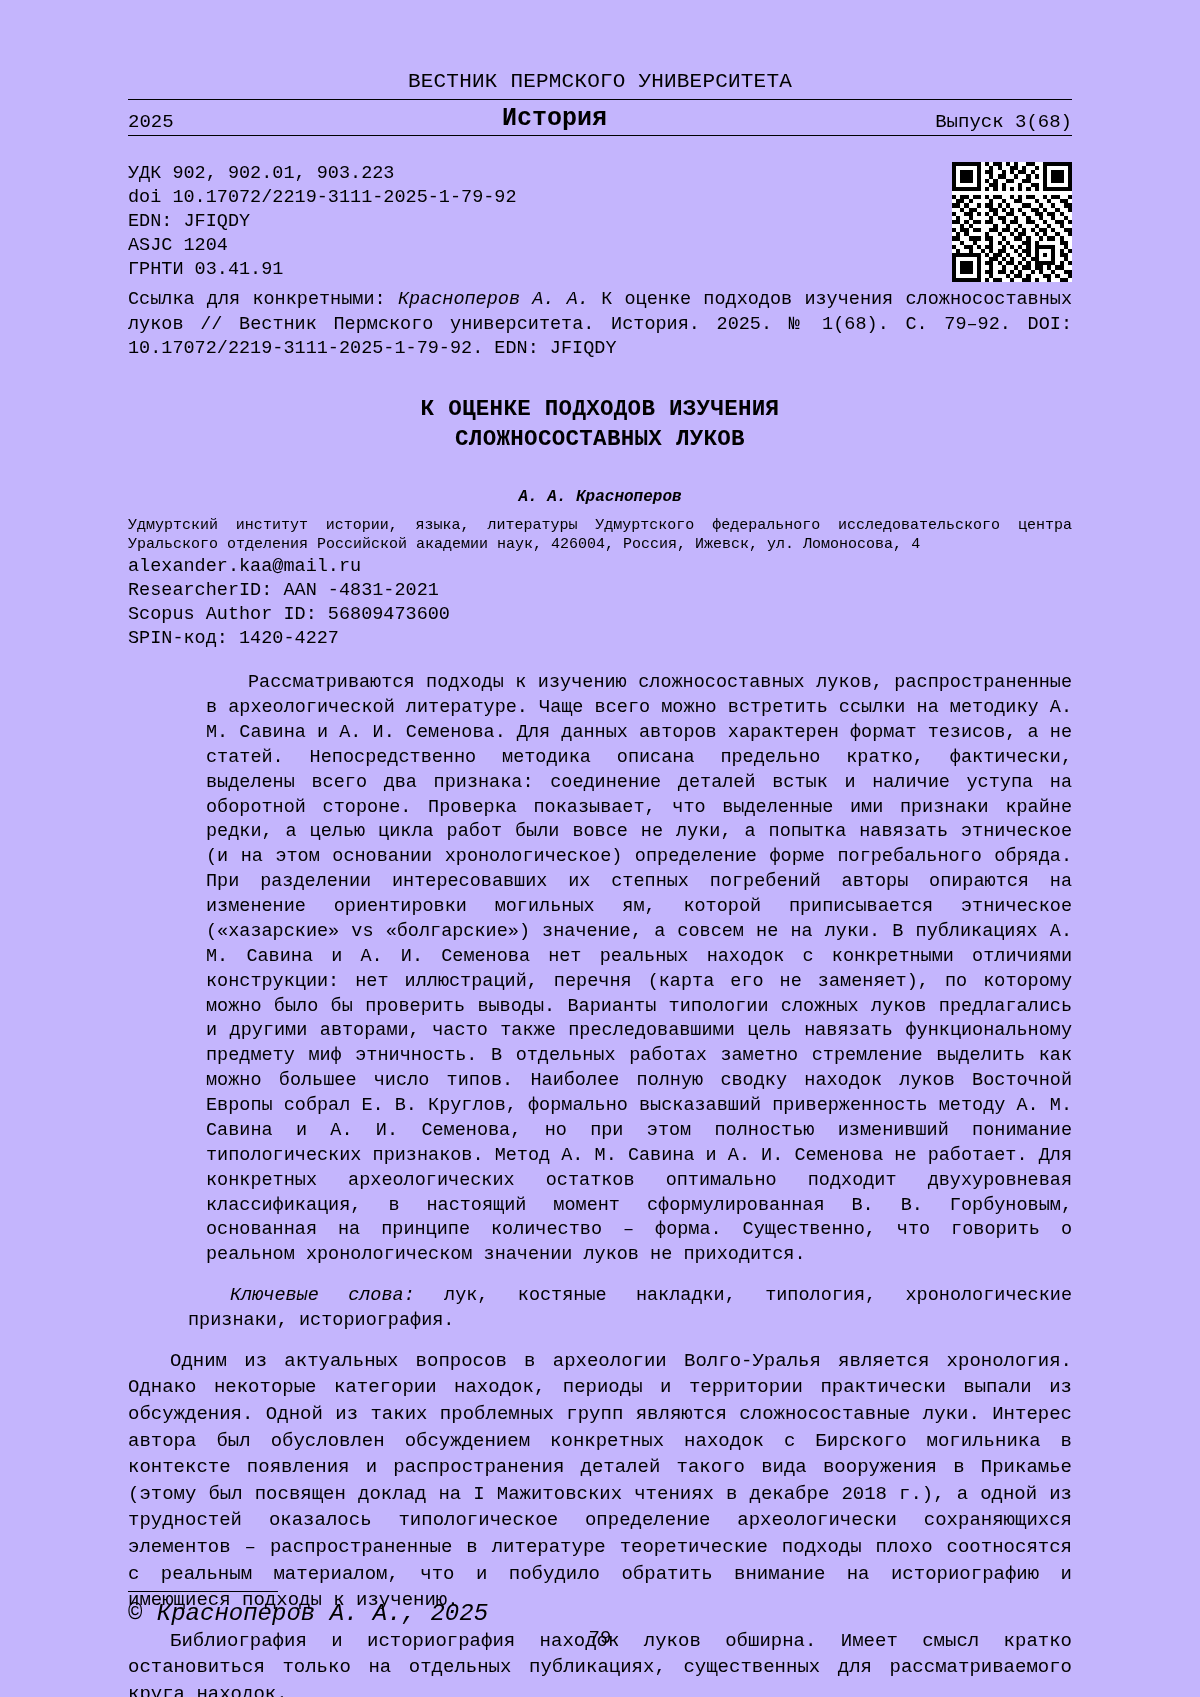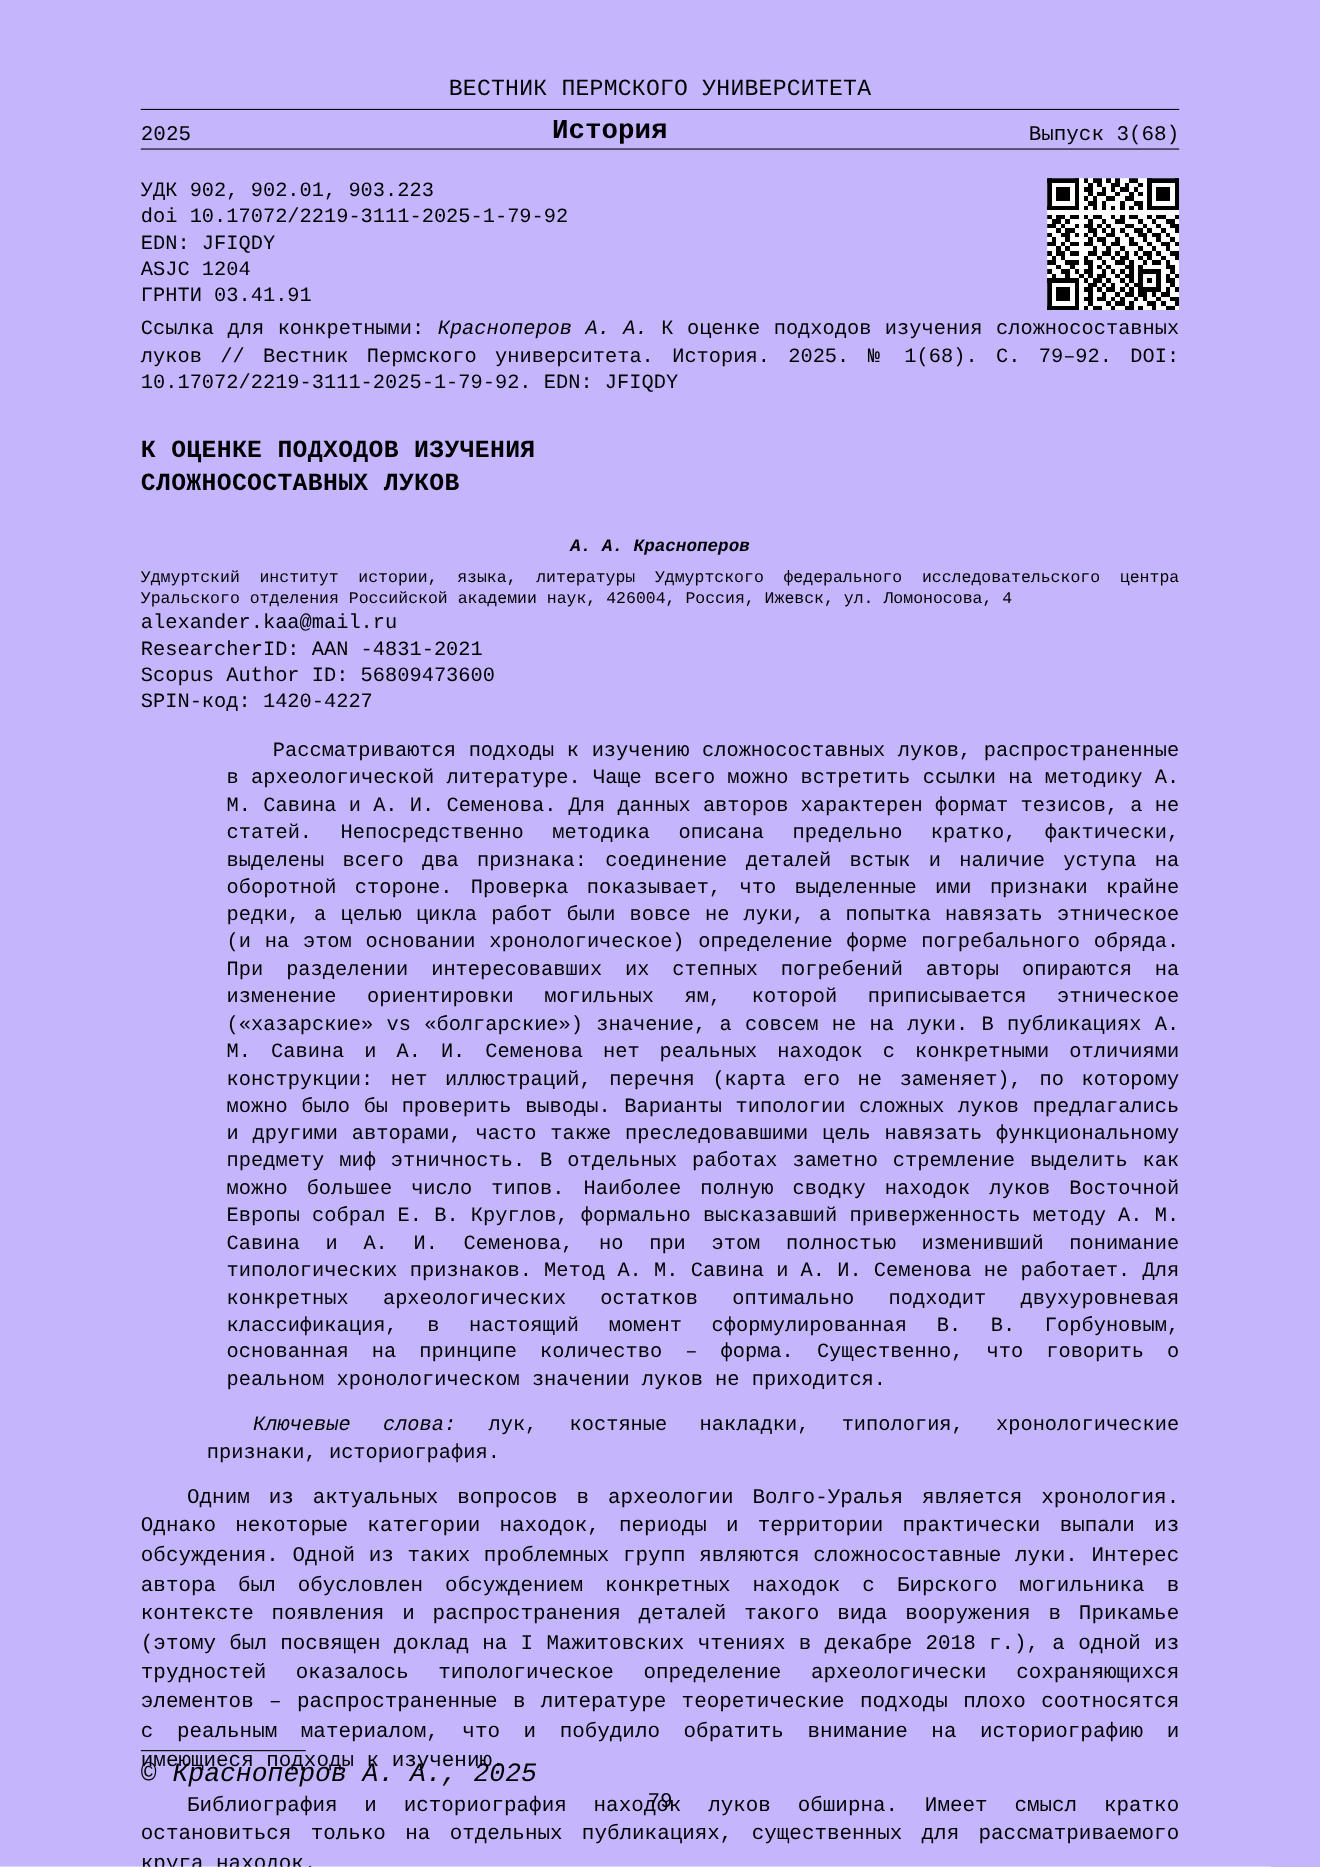--- a/index.html
+++ b/index.html
@@ -66,20 +66,21 @@
   }
   .citation {
     margin-top: 6px;
     font-size: 18.5px;
     line-height: 1.32;
     text-align: justify;
   }
   .citation .it { font-style: italic; }
 
   .article-title {
+    text-align: center;
     font-weight: bold;
     font-size: 22.5px;
     line-height: 1.30;
     margin: 34px 0 0 0;
     letter-spacing: 0.3px;
   }
   .article-title .l2 { display: block; }
 
   .author {
     font-weight: bold;

